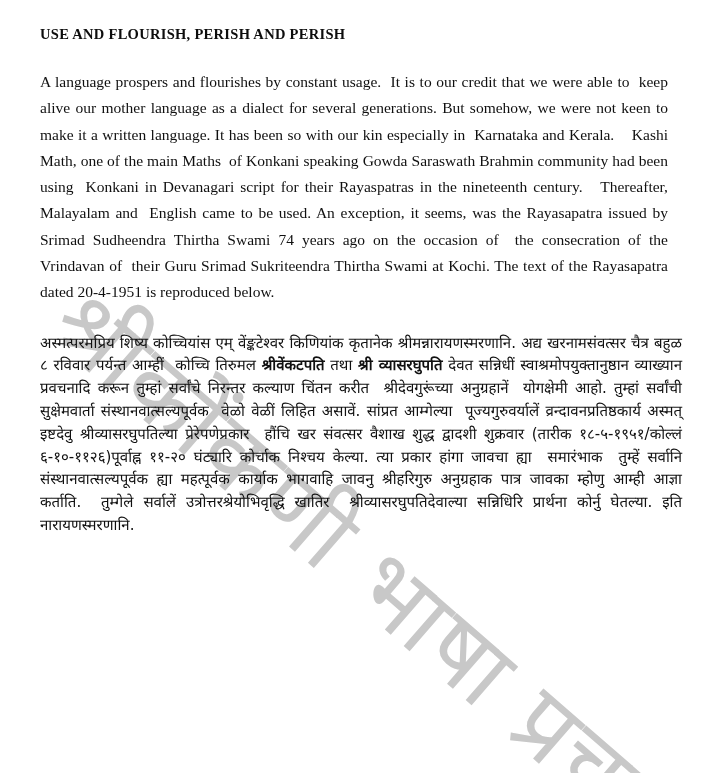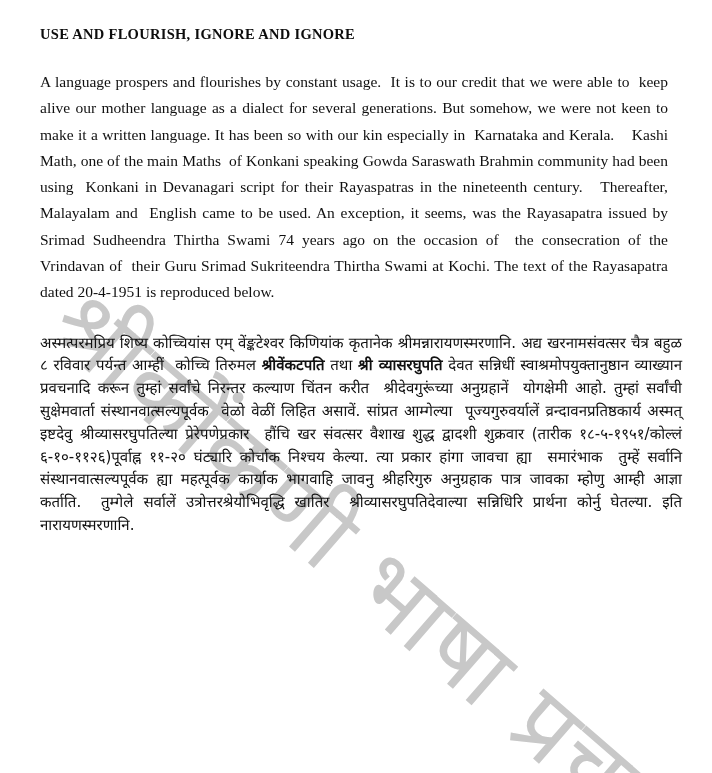--- a/index.html
+++ b/index.html
@@ -65,20 +65,20 @@
 </style>
 </head>
 <body>
 
 <div class="page">
 
   <div class="watermark" style="color: rgb(200, 200, 200);">श्रीकोंकणी भाषा प्रचार सभा</div>
 
   <div class="content">
 
-    <h1 class="title">USE AND FLOURISH, IGNORE AND IGNORE</h1>
+    <h1 class="title">USE AND FLOURISH, PERISH AND PERISH</h1>
 
     <p class="english-para">A language prospers and flourishes by constant usage.  It is to our credit that we were able to  keep alive our mother language as a dialect for several generations. But somehow, we were not keen to make it a written language. It has been so with our kin especially in  Karnataka and Kerala.    Kashi Math, one of the main Maths  of Konkani speaking Gowda Saraswath Brahmin community had been using  Konkani in Devanagari script for their Rayaspatras in the nineteenth century.   Thereafter, Malayalam and  English came to be used. An exception, it seems, was the Rayasapatra issued by Srimad Sudheendra Thirtha Swami 74 years ago on the occasion of  the consecration of the Vrindavan of  their Guru Srimad Sukriteendra Thirtha Swami at Kochi. The text of the Rayasapatra dated 20-4-1951 is reproduced below.</p>
 
     <p class="konkani-para"><span>अस्मत्परमप्रिय शिष्य कोच्चियांस एम् वेंङ्कटेश्वर किणियांक कृतानेक श्रीमन्नारायणस्मरणानि. अद्य खरनामसंवत्सर चैत्र बहुळ ८ रविवार पर्यन्त आम्हीं  कोच्चि तिरुमल </span><span class="seg-bold">श्रीवेंकटपति</span><span> तथा </span><span class="seg-bold">श्री व्यासरघुपति</span><span> देवत सन्निधीं स्वाश्रमोपयुक्तानुष्ठान व्याख्यान प्रवचनादि करून तुम्हां सर्वांचे निरन्तर कल्याण चिंतन करीत  श्रीदेवगुरूंच्या अनुग्रहानें  योगक्षेमी आहो. तुम्हां सर्वांची  सुक्षेमवार्ता संस्थानवात्सल्यपूर्वक  वेळो वेळीं लिहित असावें. सांप्रत आम्गेल्या  पूज्यगुरुवर्यालें व्रन्दावनप्रतिष्ठकार्य अस्मत् इष्टदेवु श्रीव्यासरघुपतिल्या प्रेरेपणेप्रकार  हौंचि खर संवत्सर वैशाख शुद्ध द्वादशी शुक्रवार (तारीक १८-५-१९५१/कोल्लं ६-१०-११२६)पूर्वाह्न ११-२० घंट्यारि कोर्चाक निश्चय केल्या. त्या प्रकार हांगा जावचा ह्या  समारंभाक  तुम्हें सर्वानि संस्थानवात्सल्यपूर्वक ह्या महत्पूर्वक कार्याक भागवाहि जावनु श्रीहरिगुरु अनुग्रहाक पात्र जावका म्होणु आम्ही आज्ञा कर्ताति.  तुम्गेले सर्वालें उत्रोत्तरश्रेयोभिवृद्धि खातिर  श्रीव्यासरघुपतिदेवाल्या सन्निधिरि प्रार्थना कोर्नु घेतल्या. इति नारायणस्मरणानि.</span></p>
 
   </div>
 </div>
 
 </body></html>

